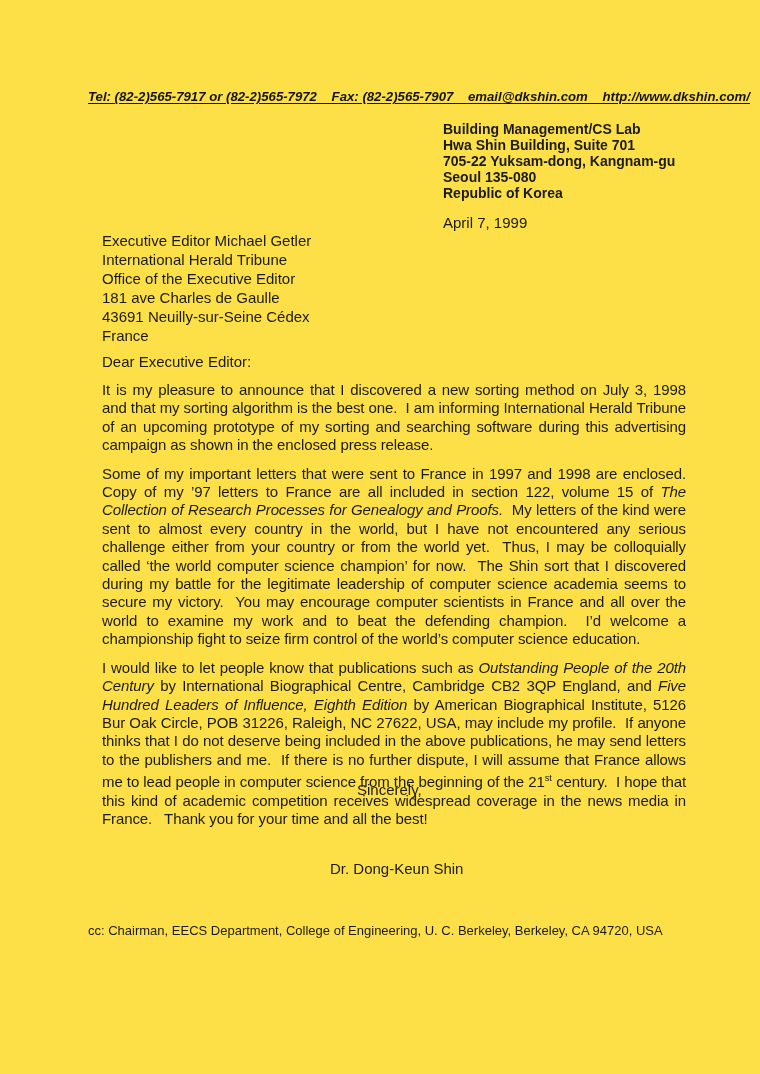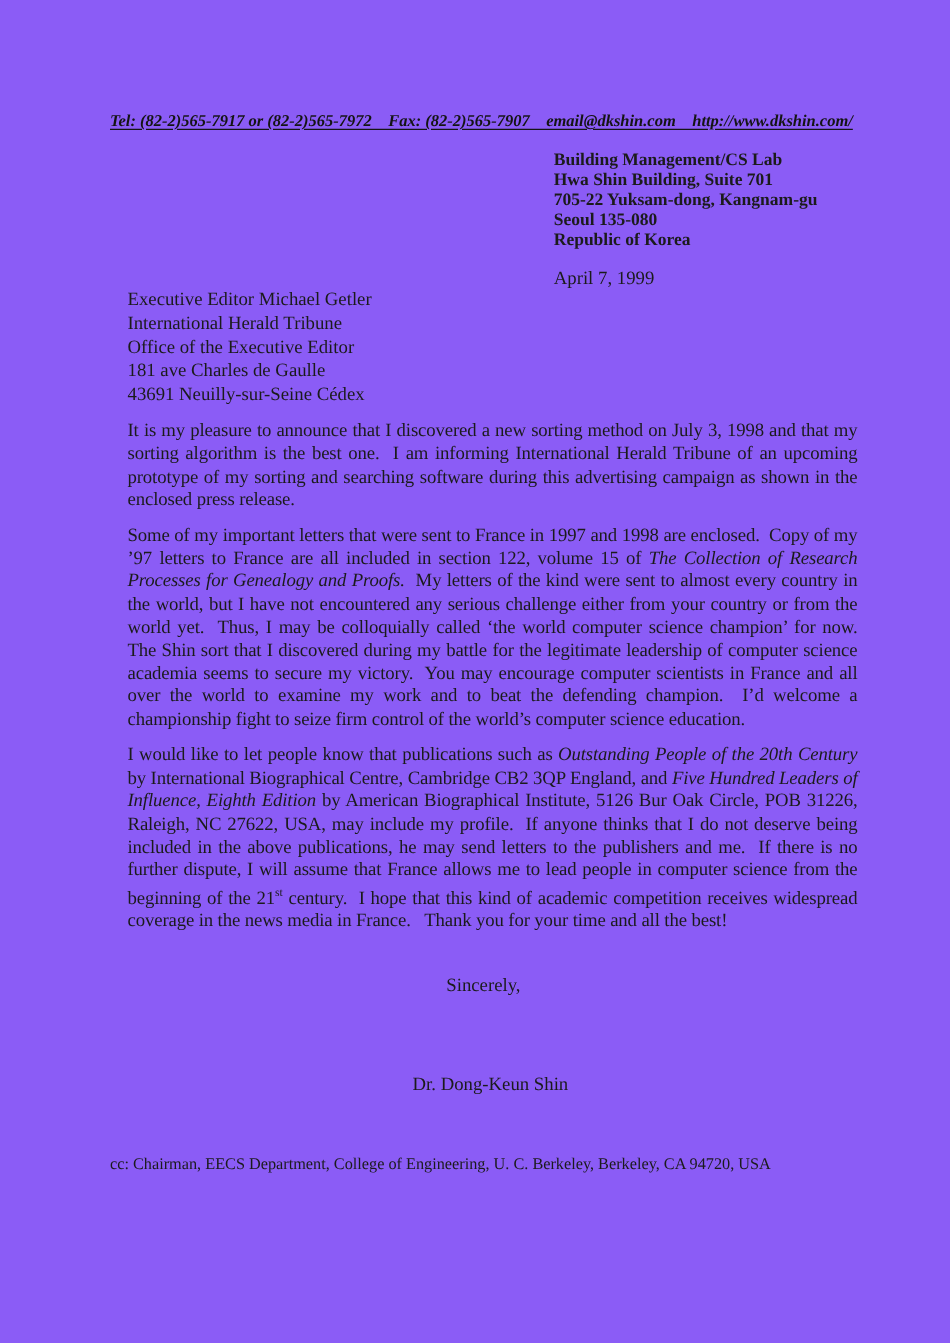--- a/index.html
+++ b/index.html
@@ -1,18 +1,18 @@
 <!DOCTYPE html>
 <html><head>
 <meta charset="utf-8">
 <style>
   html,body { margin:0; padding:0; background:#ffffff; }
   .page {
-    position:relative; width:760px; height:1074px; background:#8b5cf6;
-    font-family:Liberation Serif, serif; color:#1b1b1b;
+    position:relative; width:760px; height:1074px; background:#fde047;
+    font-family:Liberation Sans, sans-serif; color:#1b1b1b;
     overflow:hidden;
   }
   .tagline {
     position:absolute; left:88px; top:89px;
     font-size:13.2px; font-weight:bold; font-style:italic;
     white-space:pre; color:#141414;
   }
   .tagline span { text-decoration:underline; text-underline-offset:2px; }
   .sender-block { position:absolute; left:443px; top:121px; }
   .sender-line { font-weight:bold; font-size:14px; line-height:16px; white-space:pre; }
@@ -46,22 +46,24 @@
     <div class="date-line">April 7, 1999</div>
   </div>
 
   <div class="main-column">
     <div class="recipient-block">
       <div class="recipient-line">Executive Editor Michael Getler</div>
       <div class="recipient-line">International Herald Tribune</div>
       <div class="recipient-line">Office of the Executive Editor</div>
       <div class="recipient-line">181 ave Charles de Gaulle</div>
       <div class="recipient-line">43691 Neuilly-sur-Seine Cédex</div>
+      <div class="recipient-line">France</div>
     </div>
 
+    <div class="salutation">Dear Executive Editor:</div>
 
     <p class="para"><span>It is my pleasure to announce that I discovered a new sorting method on July 3, 1998 and that my sorting algorithm is the best one.  I am informing International Herald Tribune of an upcoming prototype of my sorting and searching software during this advertising campaign as shown in the enclosed press release.</span></p>
 
     <p class="para"><span>Some of my important letters that were sent to France in 1997 and 1998 are enclosed.  Copy of my ’97 letters to France are all included in section 122, volume 15 of </span><span class="italic">The Collection of Research Processes for Genealogy and Proofs.</span><span>  My letters of the kind were sent to almost every country in the world, but I have not encountered any serious challenge either from your country or from the world yet.  Thus, I may be colloquially called ‘the world computer science champion’ for now.  The Shin sort that I discovered during my battle for the legitimate leadership of computer science academia seems to secure my victory.  You may encourage computer scientists in France and all over the world to examine my work and to beat the defending champion.  I’d welcome a championship fight to seize firm control of the world’s computer science education.</span></p>
 
     <p class="para"><span>I would like to let people know that publications such as </span><span class="italic">Outstanding People of the 20th Century</span><span> by International Biographical Centre, Cambridge CB2 3QP England, and </span><span class="italic">Five Hundred Leaders of Influence, Eighth Edition</span><span> by American Biographical Institute, 5126 Bur Oak Circle, POB 31226, Raleigh, NC 27622, USA, may include my profile.  If anyone thinks that I do not deserve being included in the above publications, he may send letters to the publishers and me.  If there is no further dispute, I will assume that France allows me to lead people in computer science from the beginning of the 21</span><span class="sup">st</span><span> century.  I hope that this kind of academic competition receives widespread coverage in the news media in France.   Thank you for your time and all the best!</span></p>
   </div>
 
   <div class="closing">Sincerely,</div>
   <div class="signature">Dr. Dong-Keun Shin</div>

